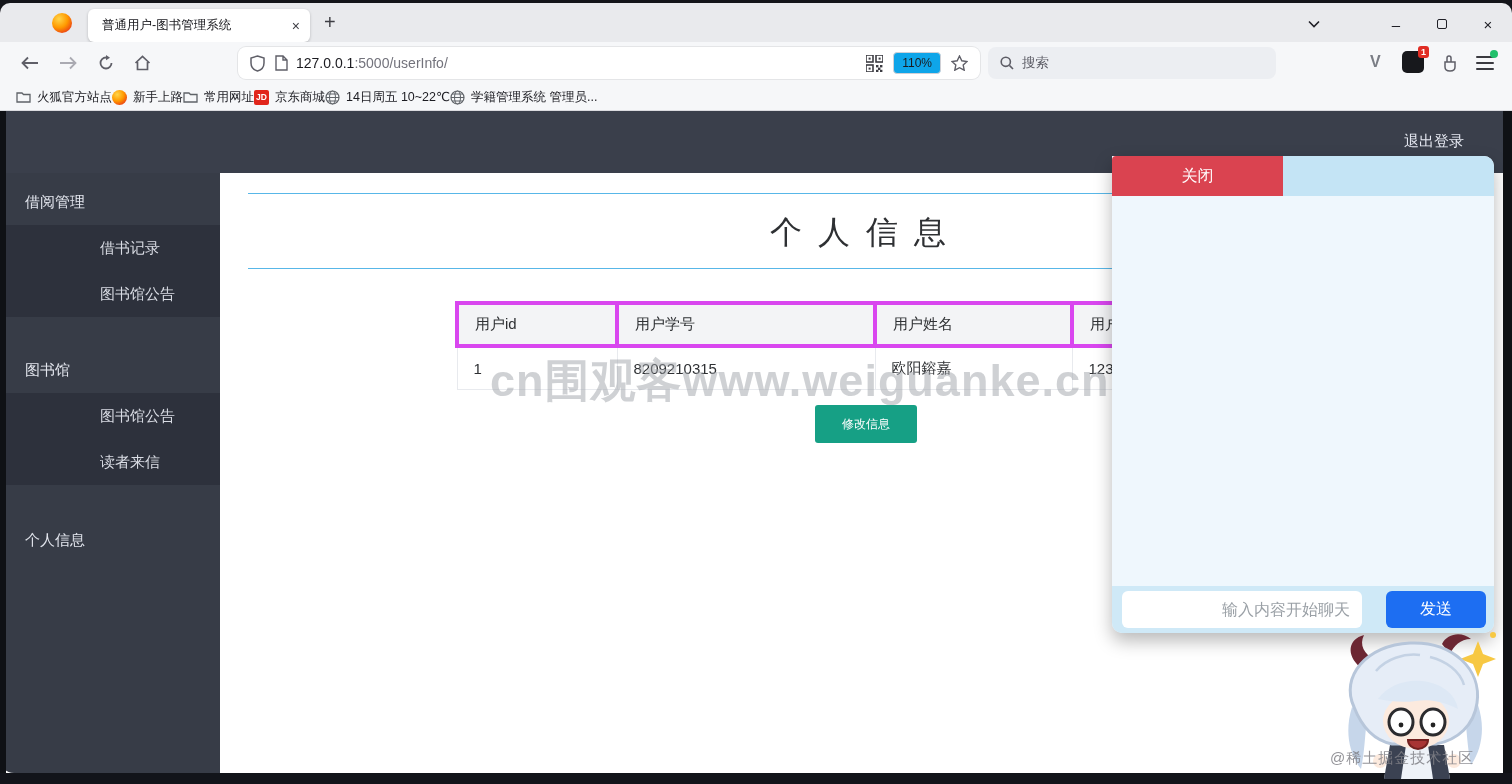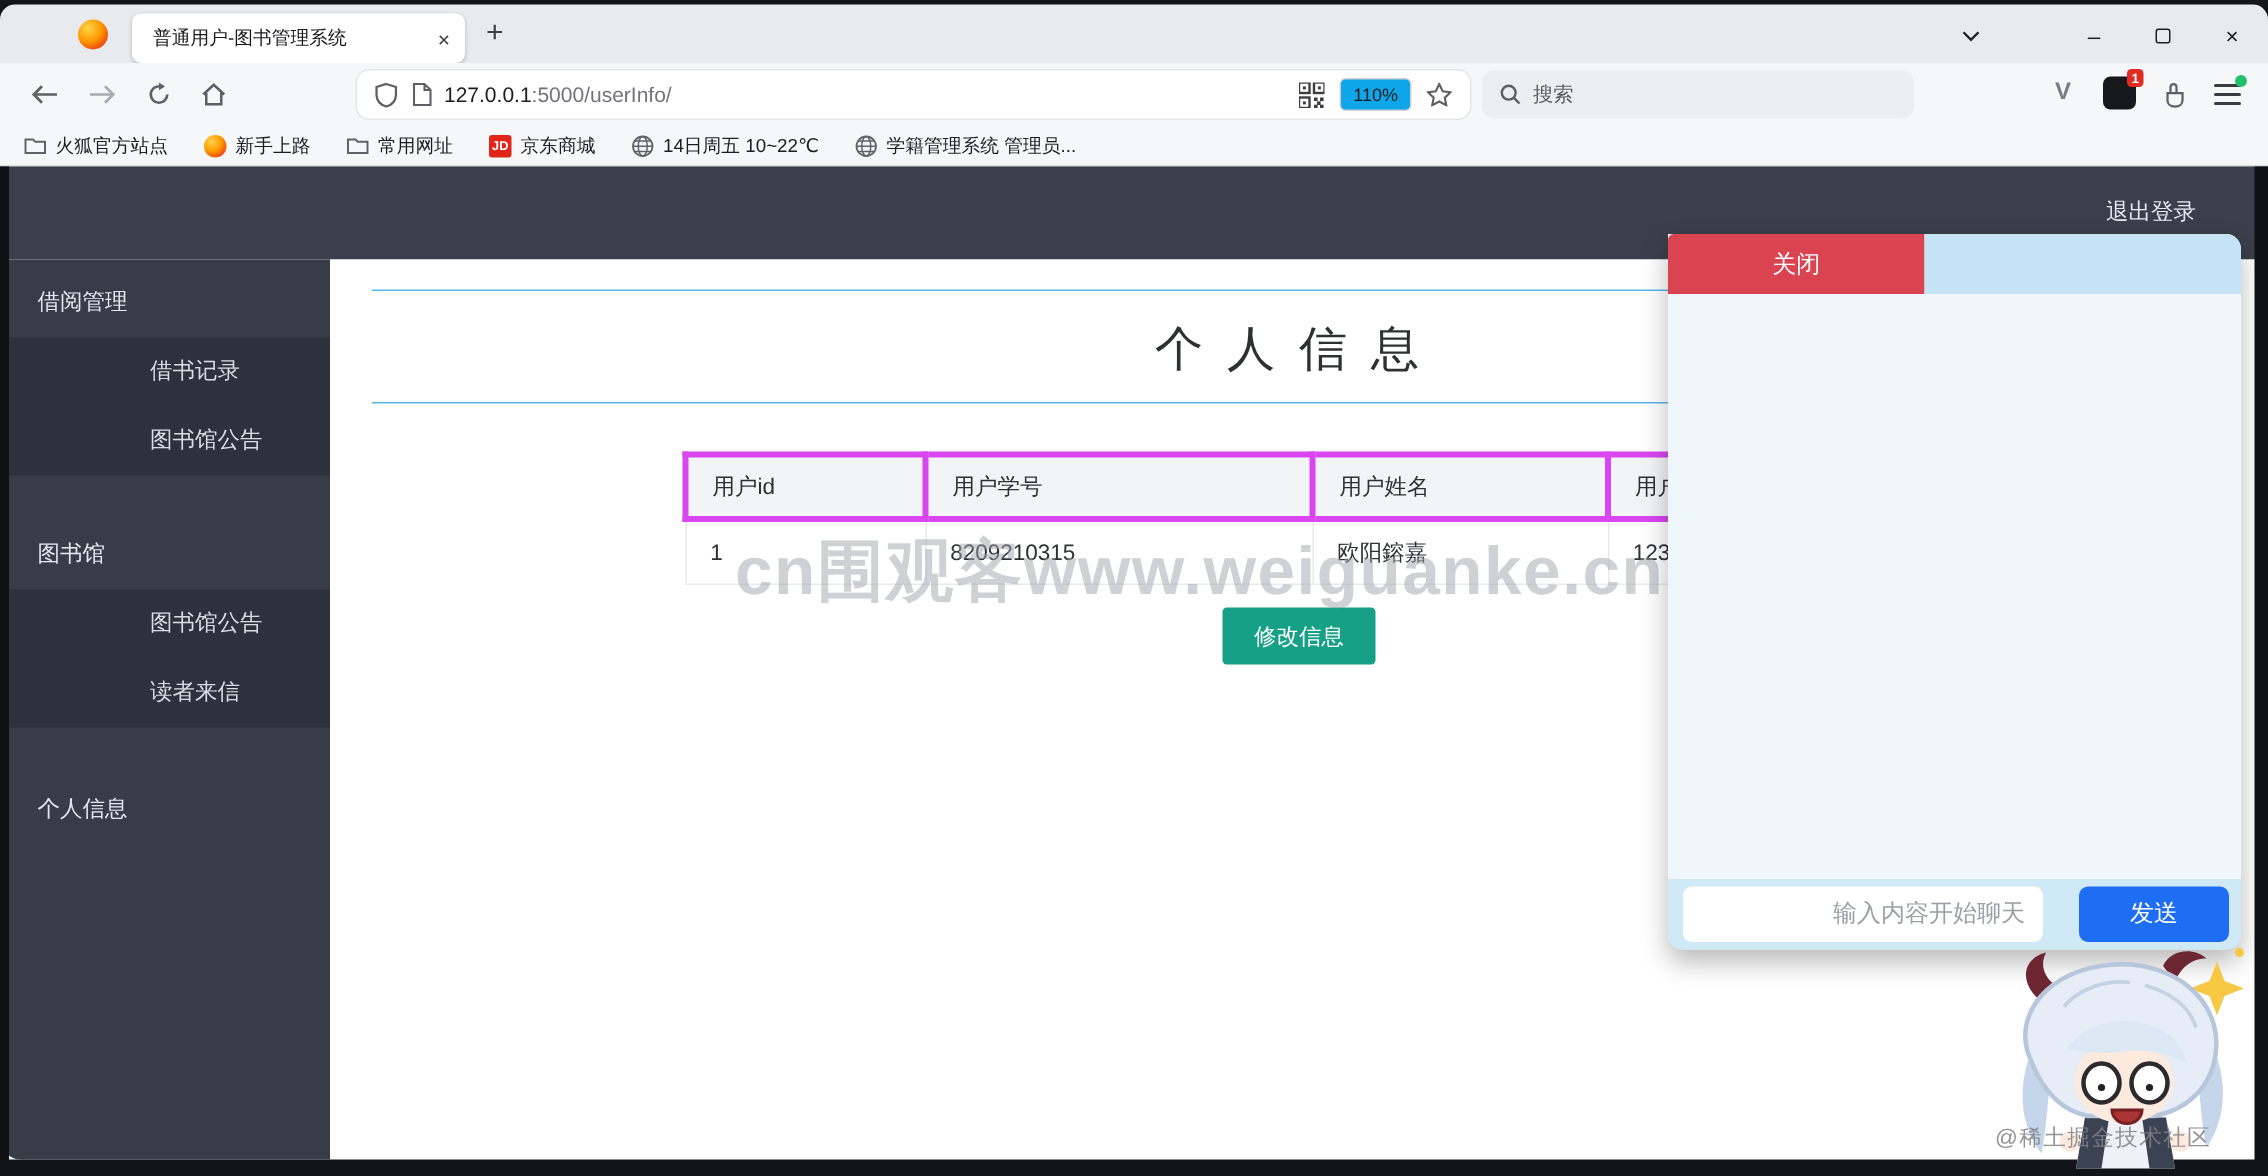--- a/index.html
+++ b/index.html
@@ -31,21 +31,21 @@
                display:flex; align-items:center; color:#5d5d66; font-size:13.5px; }
   .ext-black { position:absolute; left:1402px; top:9px; width:22px; height:22px; background:#17181c; border-radius:5px; }
   .ext-badge { position:absolute; right:-5px; top:-5px; background:#e02d24; color:#fff; font-size:9px; line-height:12px;
                padding:0 3px; border-radius:3px; font-weight:bold; }
   .vicon { position:absolute; left:1370px; top:11px; font-size:16px; font-weight:bold; color:#7a7d85; }
   .burger { position:absolute; left:1476px; top:14px; width:18px; }
   .burger i { display:block; height:2px; background:#3a3a40; margin-bottom:4px; border-radius:1px; }
   .burger .dot { position:absolute; right:-4px; top:-6px; width:8px; height:8px; border-radius:50%; background:#21c06b; }
 
   .bookmarksbar { position:absolute; top:84px; left:0; right:0; height:27px; background:#f6f7f9; border-bottom:1px solid #dadbdf;
-                  display:flex; align-items:center; padding-left:16px; gap:24px; font-size:12.5px; color:#1c1c22; }
+                  display:flex; align-items:center; padding-left:16px; font-size:12.5px; color:#1c1c22; }
   .bm { display:flex; align-items:center; gap:6px; white-space:nowrap; }
   .jd-ic { width:15px; height:15px; background:#e1251b; color:#fff; border-radius:2px; font-size:8.5px; font-weight:bold;
            display:flex; align-items:center; justify-content:center; }
   .ff-ball { width:15px; height:15px; border-radius:50%;
              background:radial-gradient(circle at 35% 30%, #ffd54a, #ff9a00 45%, #f0550f 72%, #c03a77); }
 
   
   .page { position:absolute; top:111px; left:0; width:1512px; height:673px; background:#ffffff; }
   .appheader { position:absolute; top:0; left:0; right:0; height:62px; background:var(--header-dark); }
   .brand { position:absolute; left:24px; top:13px; font-size:30px; letter-spacing:9px; color:var(--brand-teal); white-space:nowrap; }
@@ -66,21 +66,21 @@
   .main { position:absolute; left:220px; top:62px; width:1292px; height:600px; background:#fff; }
   .hr1 { position:absolute; left:28px; right:20px; top:20px; border-top:1px solid var(--hr-blue); }
   .main-title { position:absolute; top:38px; left:0; right:0; text-align:center; font-size:32px; letter-spacing:16px; color:#2e3033; }
   .hr2 { position:absolute; left:28px; right:20px; top:95px; border-top:1px solid var(--hr-blue); }
 
   table.user { position:absolute; left:235px; top:128px; width:822px; border-collapse:collapse; font-size:15px; color:#2e3033; table-layout:fixed; }
   table.user th { background:#f3f4f6; font-weight:normal; text-align:left; padding:10px 16px; border:4px solid #d946ef; }
   table.user td { padding:11px 16px; border:1px solid #e8eaee; background:#fff; }
 
   .edit-btn { position:absolute; left:595px; top:232px; width:102px; height:38px; background:var(--button-green);
-              color:#fff; font-size:15px; border:none; border-radius:3px; cursor:pointer; }
+              color:#fff; font-size:12px; border:none; border-radius:3px; cursor:pointer; }
   .watermark { position:absolute; left:270px; top:178px; font-size:45px; font-weight:bold; color:rgba(160,164,169,.5);
                letter-spacing:1px; white-space:nowrap; z-index:15; }
 
   
   .chat { position:absolute; left:1112px; top:45px; width:382px; height:477px; background:var(--chat-body-blue);
           z-index:20; border-radius:0 10px 10px 10px; box-shadow:0 8px 18px rgba(0,0,0,.28); }
   .chat-close { position:absolute; left:0; top:0; width:171px; height:40px; background:var(--close-red); color:#fff;
                 font-size:16px; display:flex; align-items:center; justify-content:center; border:none; border-radius:4px 0 0 0; cursor:pointer; }
   .chat-tab { position:absolute; left:171px; right:0; top:0; height:40px; background:var(--chat-tab-blue); border-radius:0 10px 0 0; }
   .chat-body { position:absolute; top:40px; left:0; right:0; bottom:47px; background:var(--chat-body-blue); }

